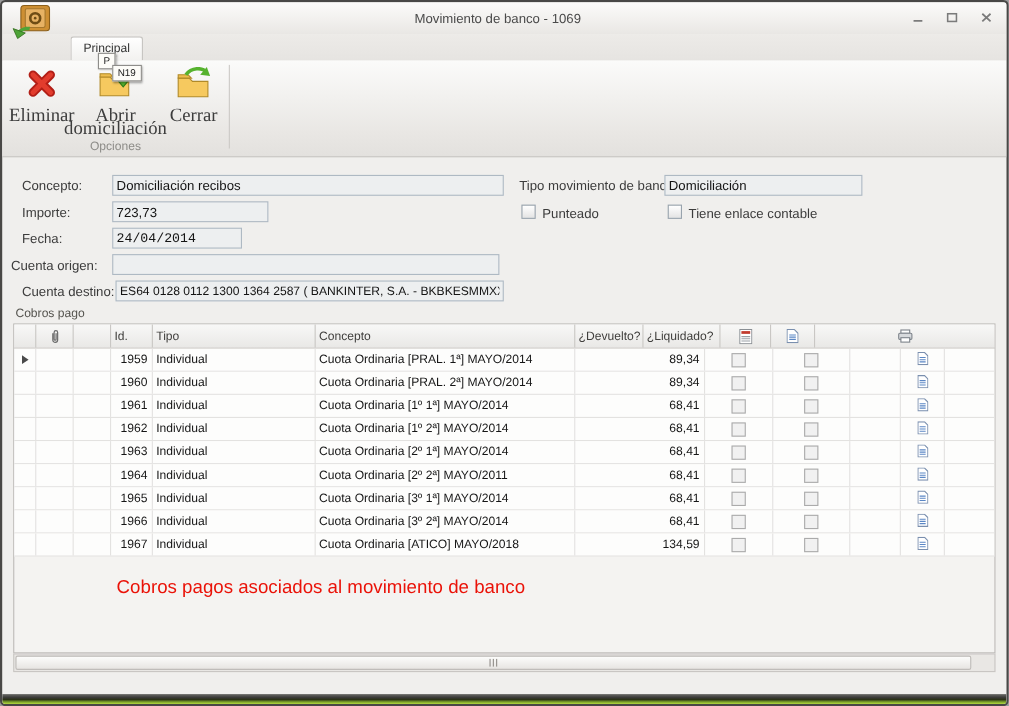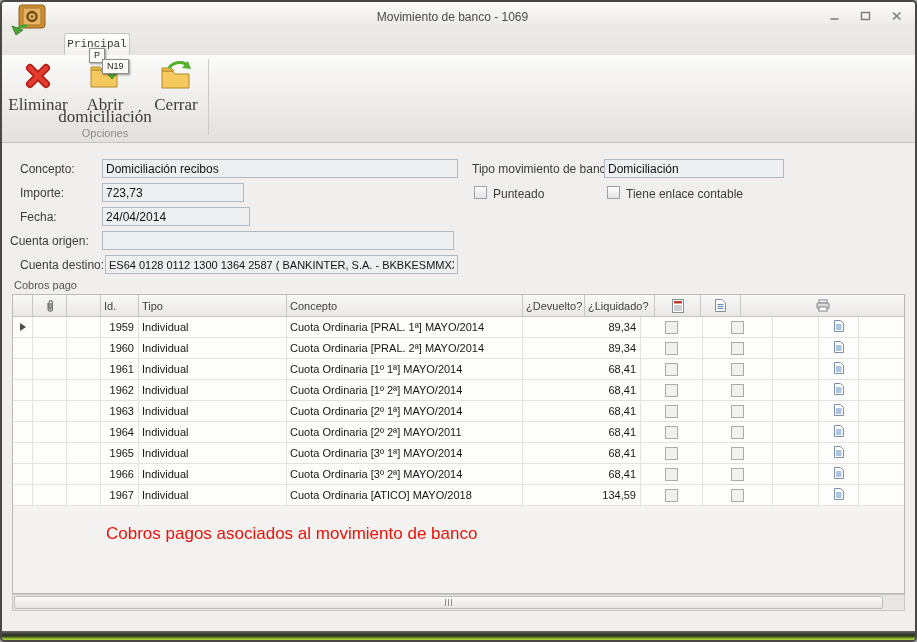--- a/index.html
+++ b/index.html
@@ -8,21 +8,21 @@
           background:#f0efed;border:2px solid #494846;border-radius:5px;overflow:hidden;}
 
   
   .titlebar{position:absolute;left:0;top:0;right:0;height:29px;background:linear-gradient(#fcfbfa,#e9e7e4);}
   .app-icon{position:absolute;left:8px;top:2px;width:38px;height:32px;z-index:8;}
   .window-title{position:absolute;left:0;right:12px;top:8px;text-align:center;font-size:12px;color:#4a4a4a;}
   .win-controls{position:absolute;right:12px;top:8px;display:flex;gap:17px;z-index:6;}
   .win-btn{width:14px;height:12px;display:flex;align-items:center;justify-content:center;cursor:default;}
 
   
-  .tabstrip{position:absolute;left:0;top:29px;right:0;height:24px;background:linear-gradient(#edebe8,#e6e4e1);font-family:Liberation Mono, monospace;}
+  .tabstrip{position:absolute;left:0;top:29px;right:0;height:24px;background:linear-gradient(#edebe8,#e6e4e1);}
   .ribbon-tab{position:absolute;left:62px;top:2px;width:66px;height:22px;background:linear-gradient(#ffffff,#f2f1ef);
               border:1px solid #c7c5c2;border-bottom:none;border-radius:3px 3px 0 0;
               font-size:11px;color:#333;text-align:center;line-height:20px;}
   .keytip{position:absolute;background:#fdfcf8;border:1px solid #8e8d8a;box-shadow:1px 1px 2px rgba(0,0,0,.4);
           font-size:9px;color:#222;padding:2px 4px;z-index:12;line-height:9px;}
   .keytip-p{left:87px;top:46px;}
   .keytip-n19{left:100px;top:57px;}
 
   
   .ribbon-body{position:absolute;left:0;top:53px;right:0;height:88px;
@@ -161,21 +161,21 @@
   <span class="form-label" style="left:18px;top:184px">Importe:</span>
   <input class="textbox" style="left: 100px; top: 181px; width: 142px;" readonly="" value="723,73">
 
   <span class="checkbox" style="left:472px;top:184px"></span>
   <span class="form-label" style="left:491px;top:185px">Punteado</span>
 
   <span class="checkbox" style="left:605px;top:184px"></span>
   <span class="form-label" style="left:624px;top:185px">Tiene enlace contable</span>
 
   <span class="form-label" style="left:18px;top:208px">Fecha:</span>
-  <input class="textbox" style="left: 100px; top: 205px; width: 148px;" readonly="" value="24/04/2014">
+  <input class="textbox" style="left: 100px; top: 205px; width: 118px; font-family: Liberation Mono, monospace;" readonly="" value="24/04/2014">
 
   <span class="form-label" style="left:8px;top:232px">Cuenta origen:</span>
   <input class="textbox" style="left: 100px; top: 229px; width: 352px;" readonly="" value="">
 
   <span class="form-label" style="left:18px;top:256px">Cuenta destino:</span>
   <input class="textbox" style="left: 103px; top: 253px; width: 353px; font-size: 11px;" readonly="" value="ES64 0128 0112 1300 1364 2587 ( BANKINTER, S.A. - BKBKESMMXXX )">
 
   <div class="section-label">Cobros pago</div>
 
   <div class="grid">

